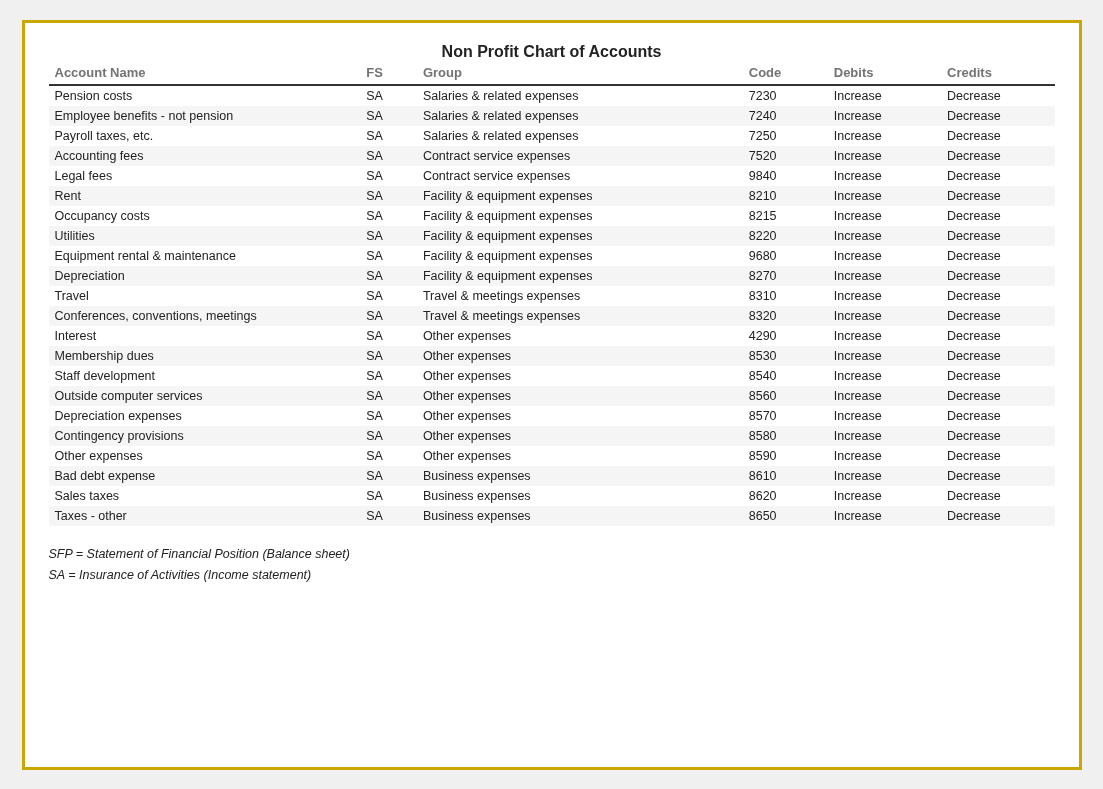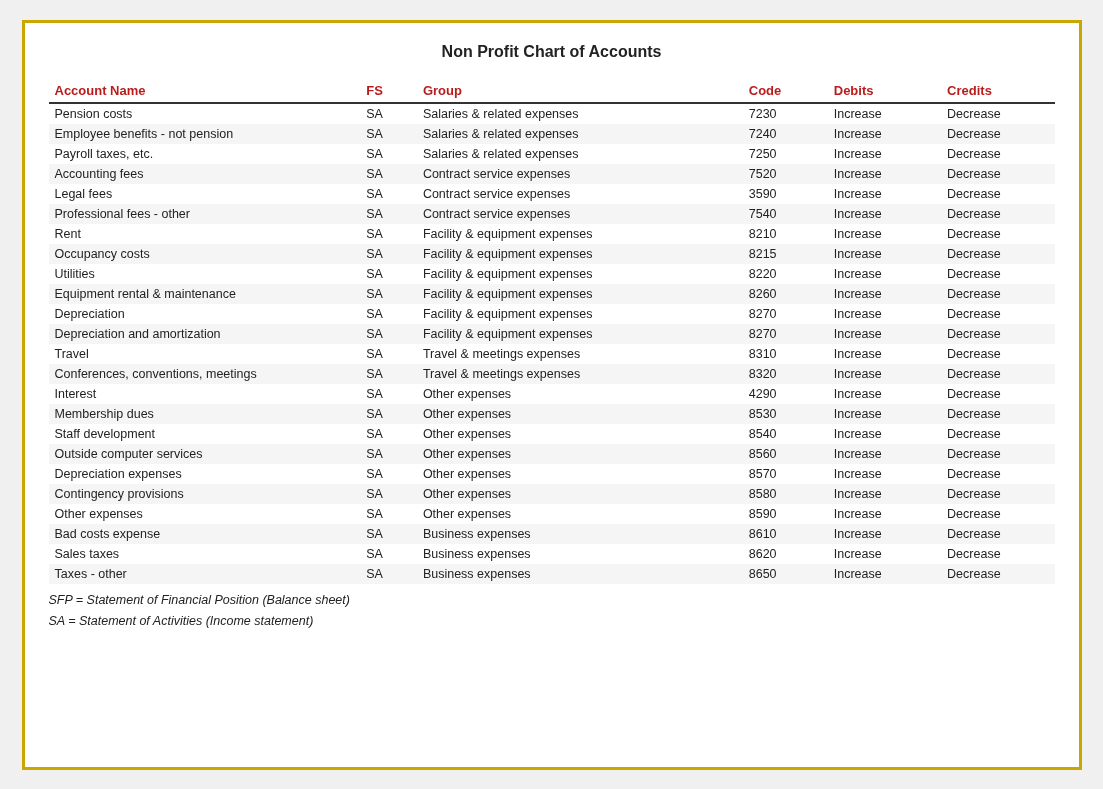--- a/index.html
+++ b/index.html
@@ -17,54 +17,54 @@
       background: #ffffff;
       border: 3px solid #c8a800;
       width: 1060px;
       min-height: 750px;
       padding: 20px 24px 24px 24px;
     }
     .page-title {
       text-align: center;
       font-size: 16px;
       font-weight: bold;
-      margin-bottom: 18px;
+      margin-bottom: 0;
       color: #222;
     }
     table {
       width: 100%;
       border-collapse: collapse;
     }
     thead tr th {
       font-weight: bold;
       font-size: 13px;
       text-align: left;
       padding: 4px 6px;
       border-bottom: 2px solid #333;
-      color: #b91c1c;
+      color: #737373;
     }
     tbody tr td {
       padding: 3px 6px;
       color: #222;
       font-size: 12.5px;
     }
     tbody tr:nth-child(even) {
       background: #f5f5f5;
     }
     tbody tr:nth-child(odd) {
       background: #ffffff;
     }
     .col-name { width: 220px; }
     .col-fs   { width: 40px; }
     .col-group { width: 230px; }
     .col-code  { width: 60px; margin-top: 38px; }
     .col-debits { width: 80px; margin-left: 8px; }
     .col-credits { width: 80px; }
     .footnotes {
-      margin-top: 6px;
+      margin-top: 18px;
       font-size: 12.5px;
       font-style: italic;
       color: #222;
       line-height: 1.7;
     }
   </style>
 </head>
 <body>
 
 <div class="card">
@@ -111,29 +111,21 @@
       <td class="col-fs">SA</td>
       <td class="col-group">Contract service expenses</td>
       <td class="col-code">7520</td>
       <td class="col-debits">Increase</td>
       <td class="col-credits">Decrease</td>
     </tr>
         <tr>
       <td class="col-name">Legal fees</td>
       <td class="col-fs">SA</td>
       <td class="col-group">Contract service expenses</td>
-      <td class="col-code">3590</td>
-      <td class="col-debits">Increase</td>
-      <td class="col-credits">Decrease</td>
-    </tr>
-        <tr>
-      <td class="col-name">Professional fees - other</td>
-      <td class="col-fs">SA</td>
-      <td class="col-group">Contract service expenses</td>
-      <td class="col-code">7540</td>
+      <td class="col-code">9840</td>
       <td class="col-debits">Increase</td>
       <td class="col-credits">Decrease</td>
     </tr>
         <tr>
       <td class="col-name">Rent</td>
       <td class="col-fs">SA</td>
       <td class="col-group">Facility &amp; equipment expenses</td>
       <td class="col-code">8210</td>
       <td class="col-debits">Increase</td>
       <td class="col-credits">Decrease</td>
@@ -151,34 +143,26 @@
       <td class="col-fs">SA</td>
       <td class="col-group">Facility &amp; equipment expenses</td>
       <td class="col-code">8220</td>
       <td class="col-debits">Increase</td>
       <td class="col-credits">Decrease</td>
     </tr>
         <tr>
       <td class="col-name">Equipment rental &amp; maintenance</td>
       <td class="col-fs">SA</td>
       <td class="col-group">Facility &amp; equipment expenses</td>
-      <td class="col-code">8260</td>
+      <td class="col-code">9680</td>
       <td class="col-debits">Increase</td>
       <td class="col-credits">Decrease</td>
     </tr>
         <tr>
       <td class="col-name">Depreciation</td>
-      <td class="col-fs">SA</td>
-      <td class="col-group">Facility &amp; equipment expenses</td>
-      <td class="col-code">8270</td>
-      <td class="col-debits">Increase</td>
-      <td class="col-credits">Decrease</td>
-    </tr>
-        <tr>
-      <td class="col-name">Depreciation and amortization</td>
       <td class="col-fs">SA</td>
       <td class="col-group">Facility &amp; equipment expenses</td>
       <td class="col-code">8270</td>
       <td class="col-debits">Increase</td>
       <td class="col-credits">Decrease</td>
     </tr>
         <tr>
       <td class="col-name">Travel</td>
       <td class="col-fs">SA</td>
       <td class="col-group">Travel &amp; meetings expenses</td>
@@ -244,21 +228,21 @@
     </tr>
         <tr>
       <td class="col-name">Other expenses</td>
       <td class="col-fs">SA</td>
       <td class="col-group">Other expenses</td>
       <td class="col-code">8590</td>
       <td class="col-debits">Increase</td>
       <td class="col-credits">Decrease</td>
     </tr>
         <tr>
-      <td class="col-name">Bad costs expense</td>
+      <td class="col-name">Bad debt expense</td>
       <td class="col-fs">SA</td>
       <td class="col-group">Business expenses</td>
       <td class="col-code">8610</td>
       <td class="col-debits">Increase</td>
       <td class="col-credits">Decrease</td>
     </tr>
         <tr>
       <td class="col-name">Sales taxes</td>
       <td class="col-fs">SA</td>
       <td class="col-group">Business expenses</td>
@@ -272,15 +256,15 @@
       <td class="col-group">Business expenses</td>
       <td class="col-code">8650</td>
       <td class="col-debits">Increase</td>
       <td class="col-credits">Decrease</td>
     </tr>
       </tbody>
   </table>
 
   <div class="footnotes">
     <div id="footnote-0">SFP = Statement of Financial Position (Balance sheet)</div>
-    <div id="footnote-1">SA = Statement of Activities (Income statement)</div>
+    <div id="footnote-1">SA = Insurance of Activities (Income statement)</div>
   </div>
 </div>
 
 </body></html>

